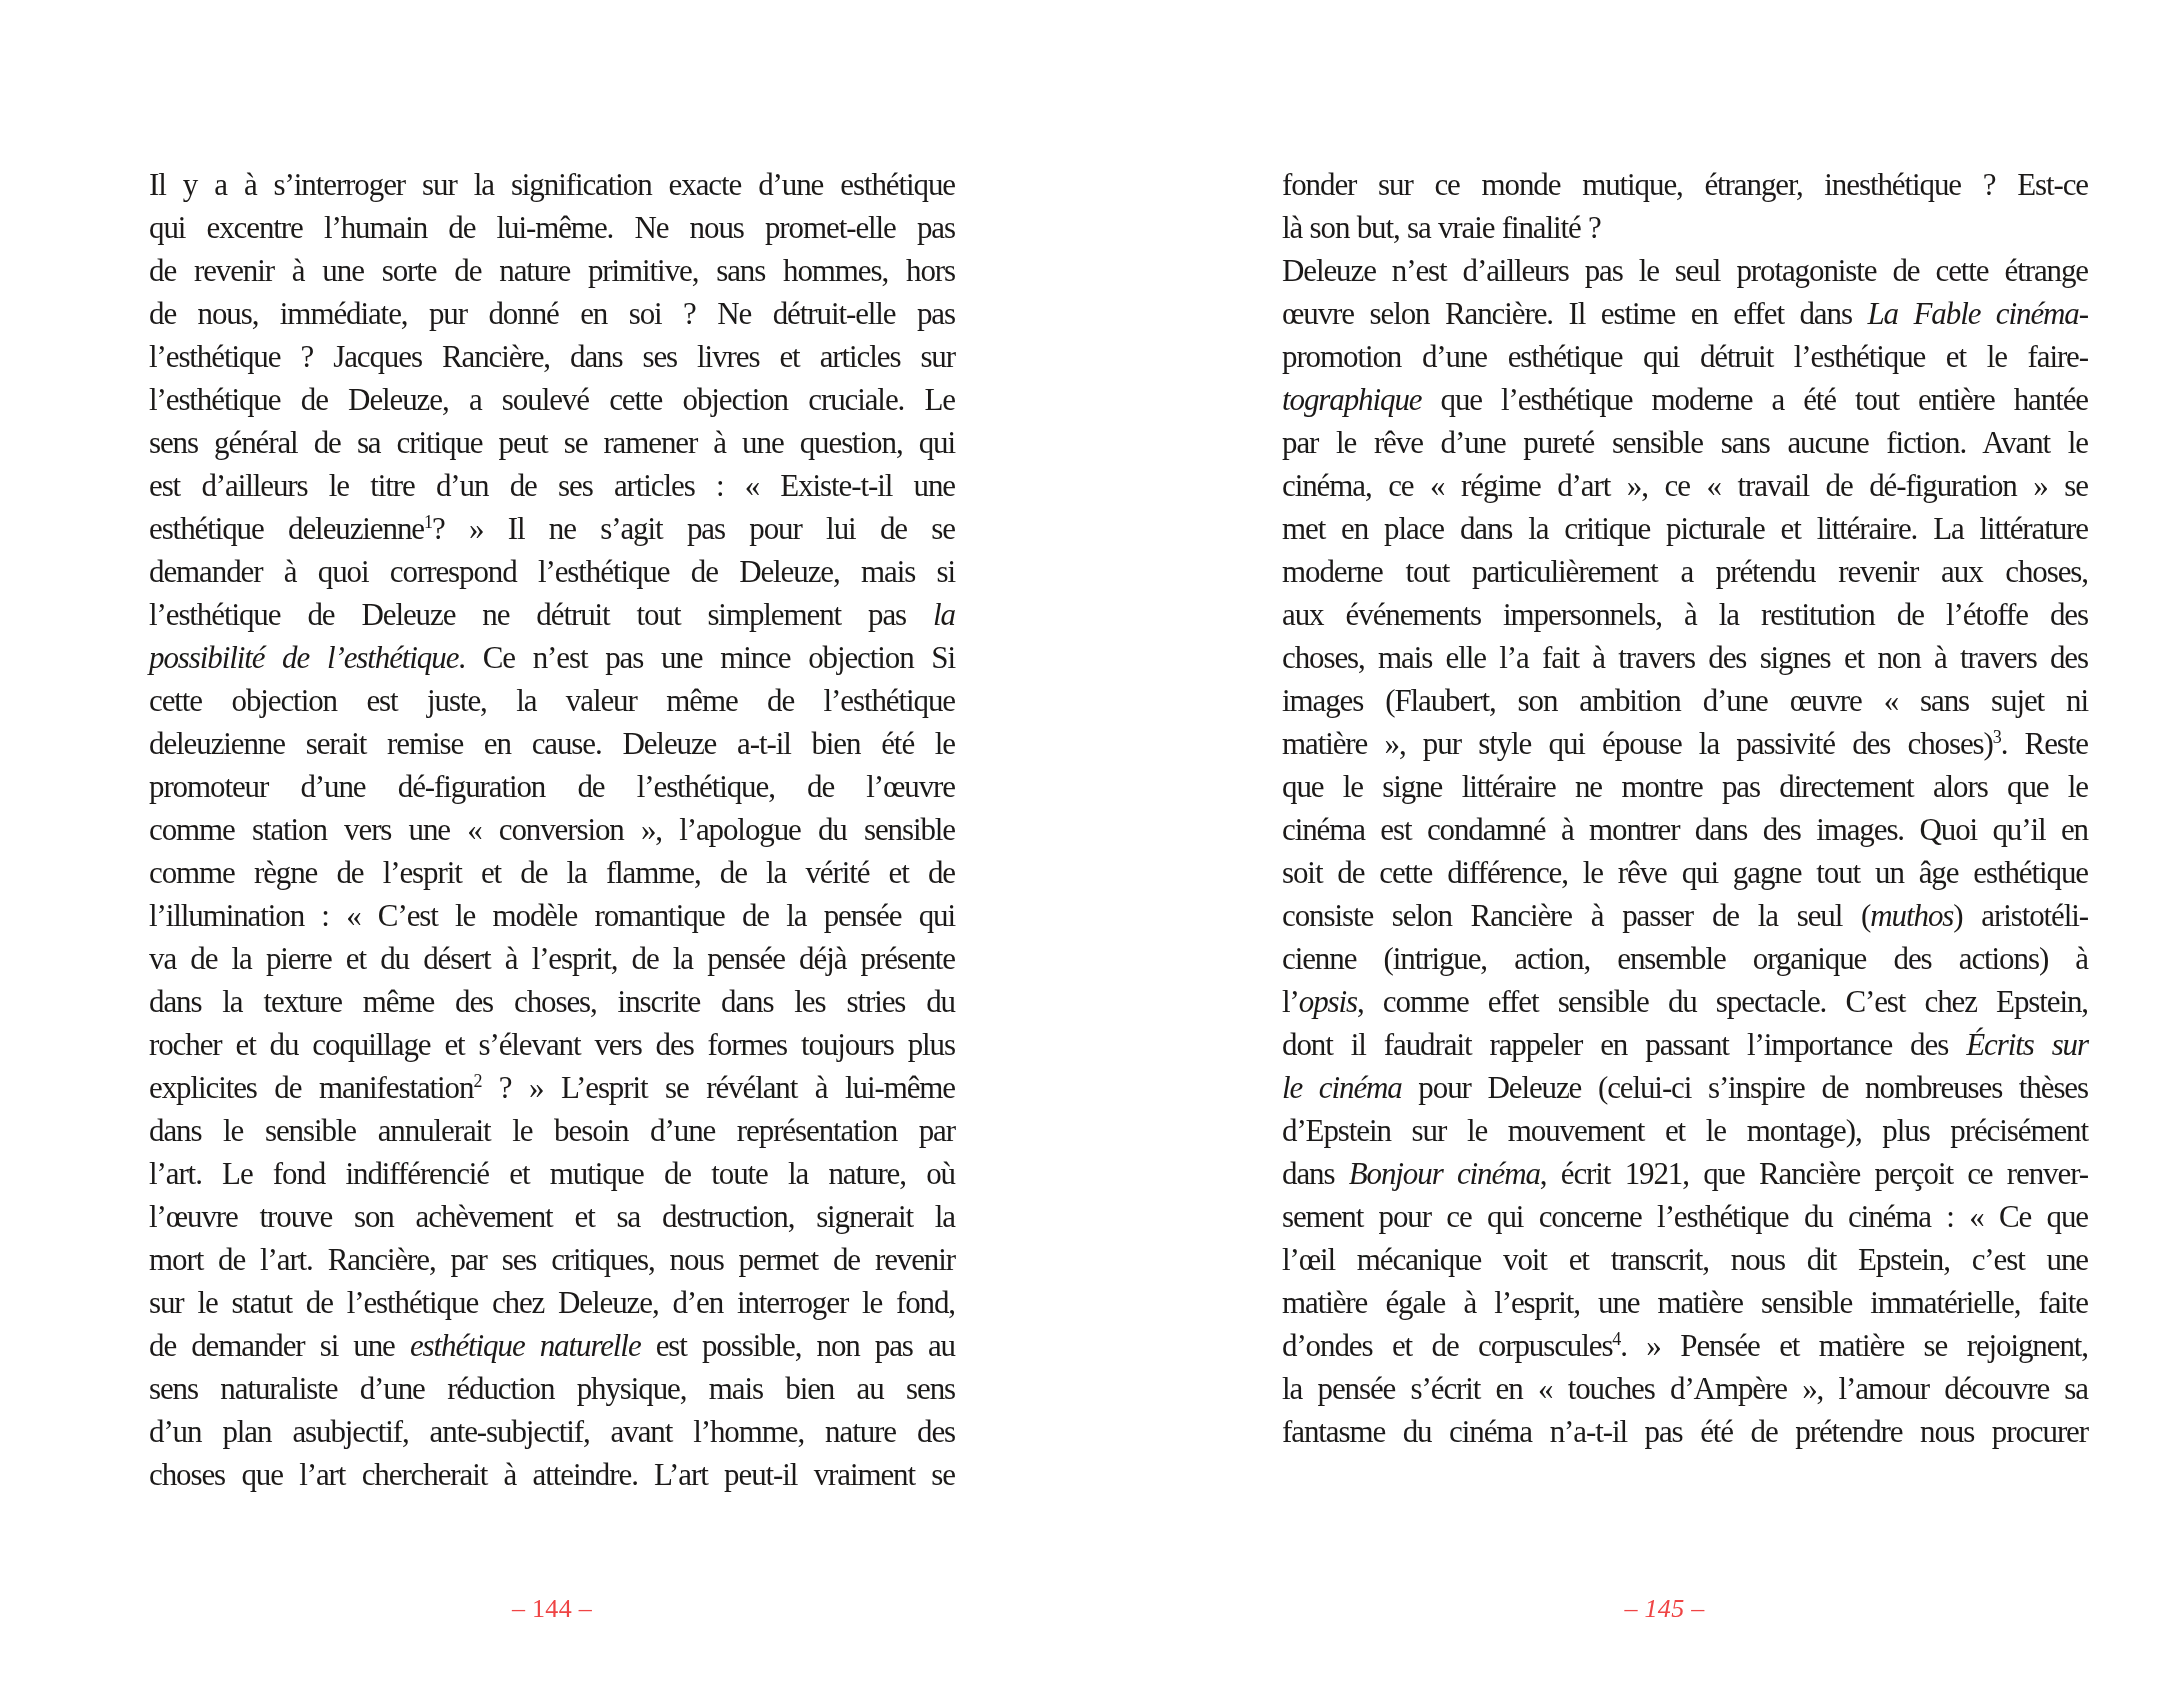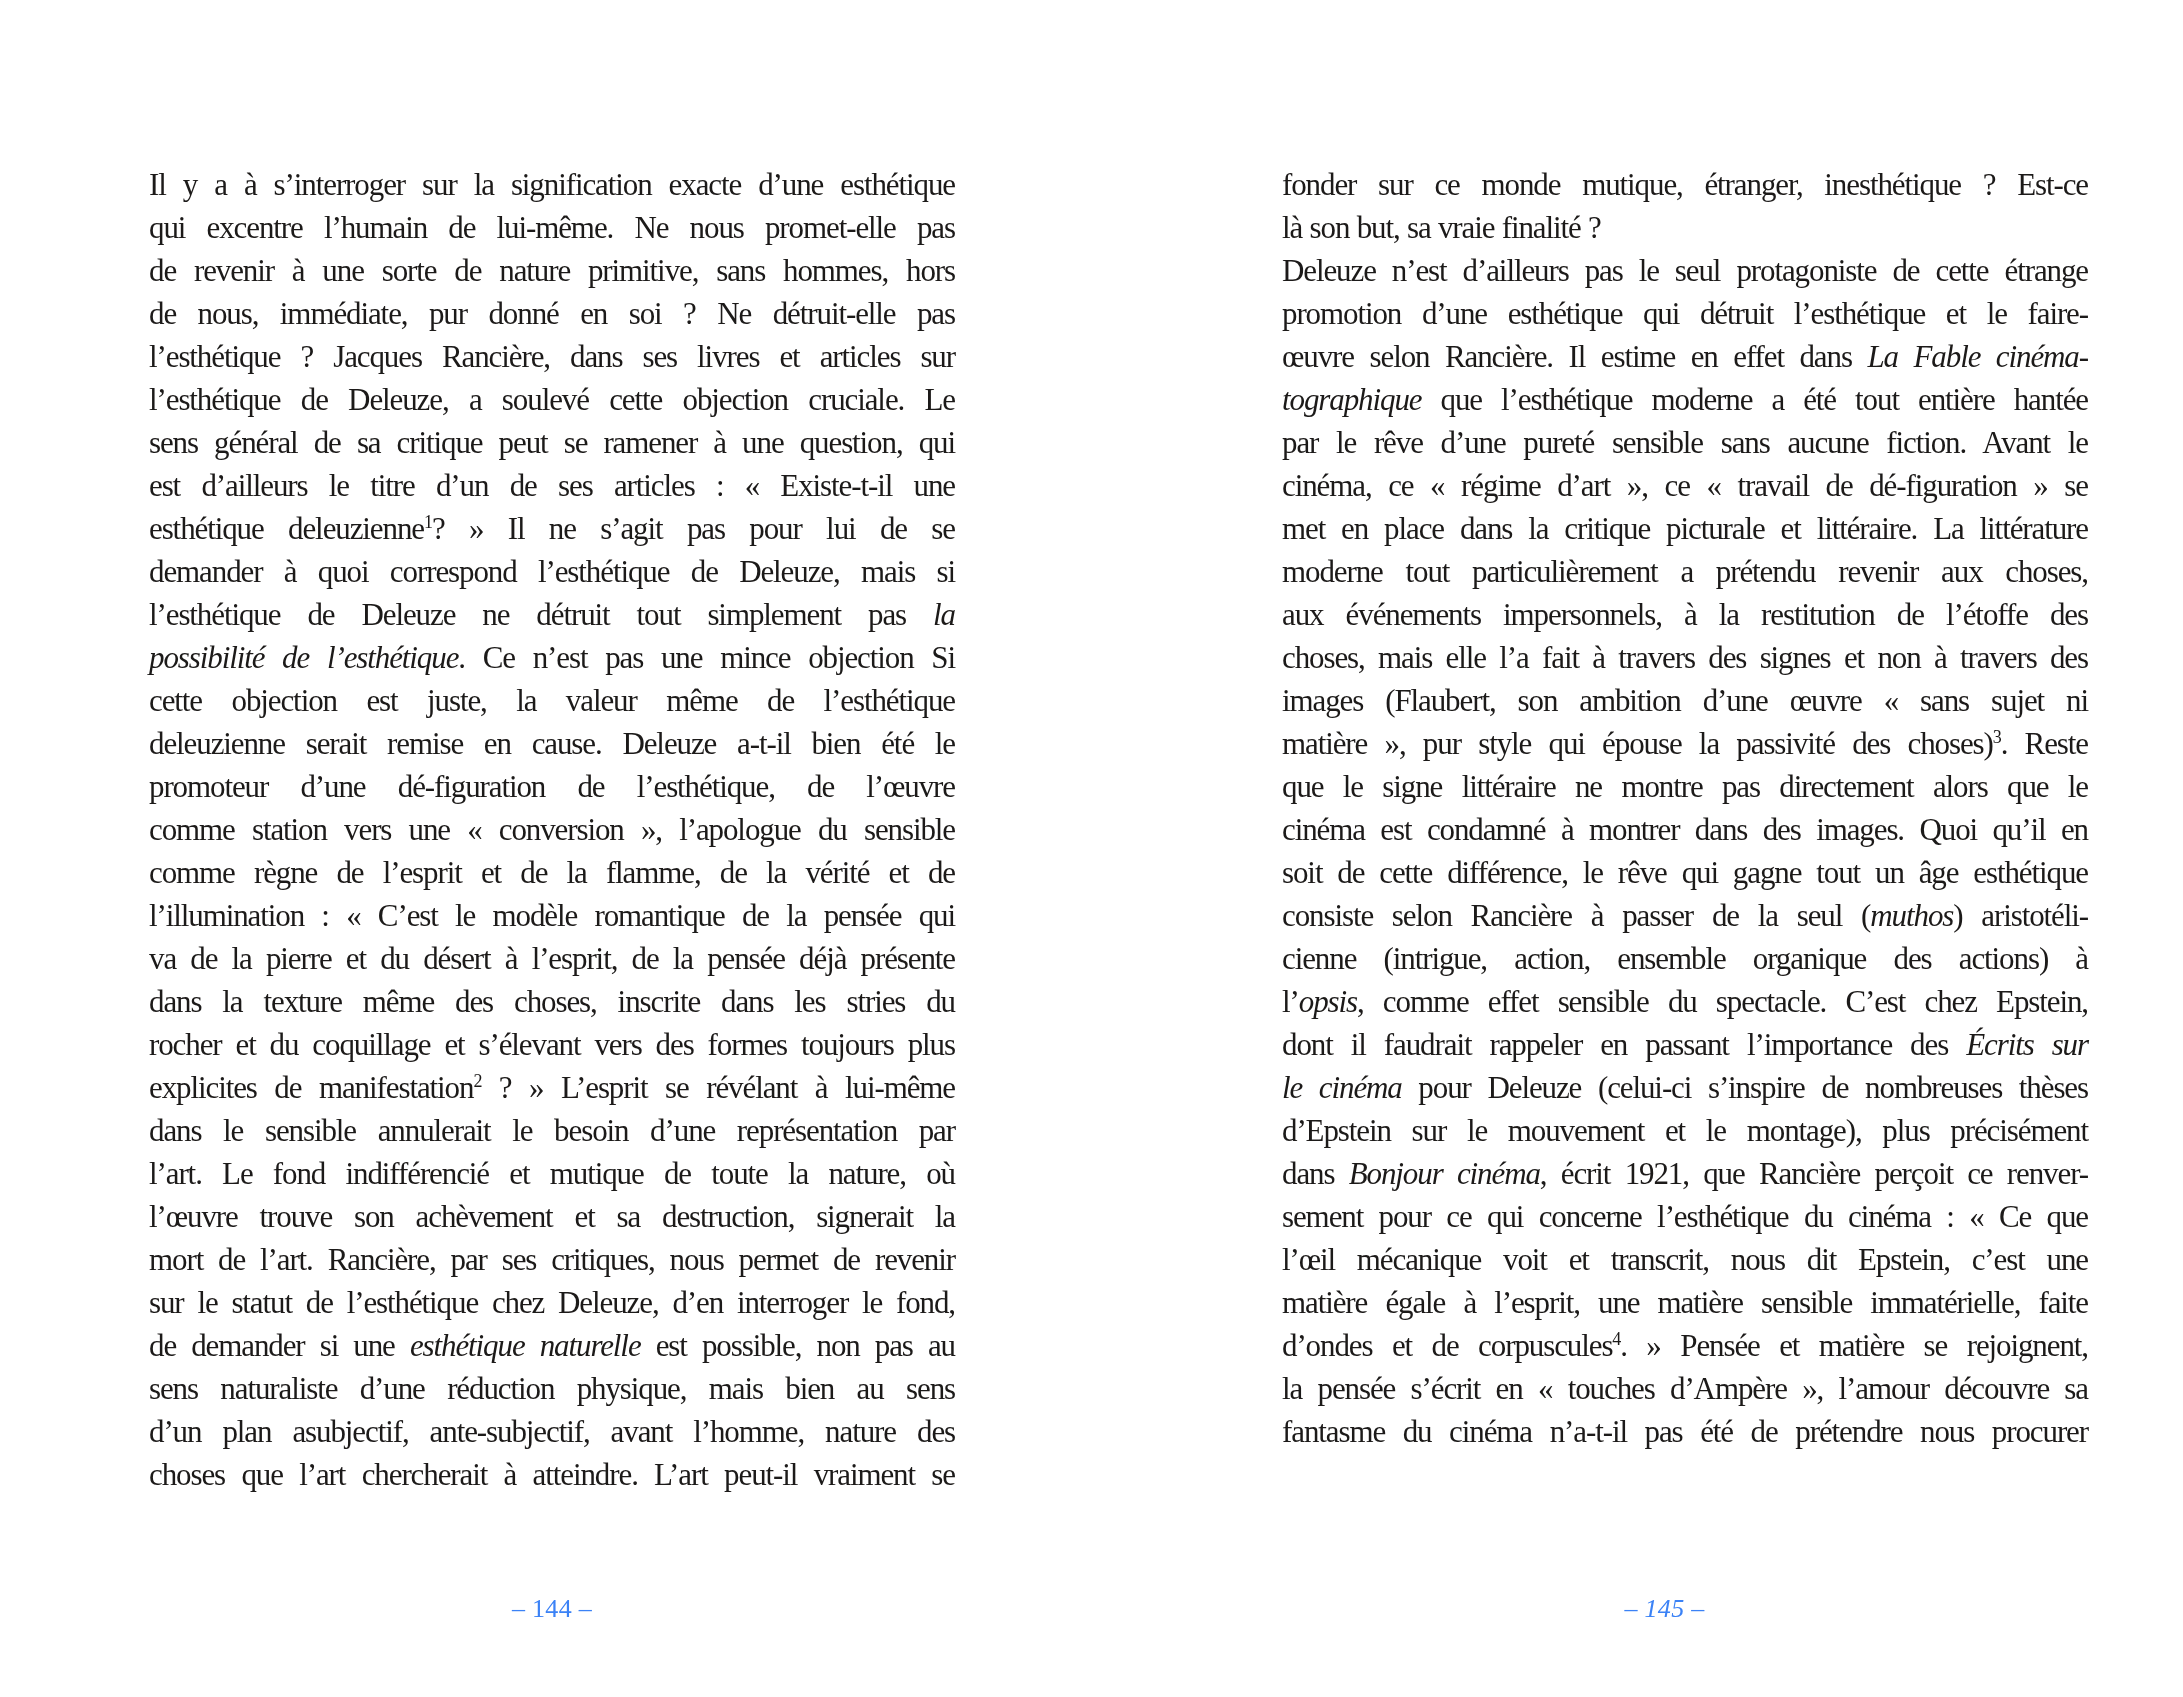--- a/index.html
+++ b/index.html
@@ -20,21 +20,21 @@
     white-space: nowrap; text-align: justify; text-align-last: justify;
     letter-spacing: -1.1px; word-spacing: 0.7px;
   }
   .line.last { text-align-last: left; }
   .line span { white-space: pre; }
   .it { font-style: italic; }
   sup { font-size: 18px; line-height: 0; vertical-align: 11px; }
   .folio {
     position: absolute; top: 1594px; width: 100%; text-align: center;
     font-family: "Liberation Serif", "DejaVu Serif", serif;
-    font-size: 26px; color: #3b82f6; letter-spacing: 0.3px;
+    font-size: 26px; color: #ef4444; letter-spacing: 0.3px;
   }
   .page.left .folio { left: 0; width: 1050px; }
   .page.right .folio { left: 0; width: 1091px; font-style: italic; }
 </style>
 </head>
 <body>
 
 <div class="spread">
   <div class="page left">
     <div class="text-block">
@@ -70,22 +70,22 @@
         <div class="line"><span>d’un plan asubjectif, ante-subjectif, avant l’homme, nature des</span></div>
         <div class="line"><span>choses que l’art chercherait à atteindre. L’art peut-il vraiment se</span></div>
       </div>
     <div class="folio">– 144 –</div>
   </div>
   <div class="page right">
     <div class="text-block">
         <div class="line"><span>fonder sur ce monde mutique, étranger, inesthétique ? Est-ce</span></div>
         <div class="line last"><span>là son but, sa vraie finalité ?</span></div>
         <div class="line"><span>Deleuze n’est d’ailleurs pas le seul protagoniste de cette étrange</span></div>
+        <div class="line"><span>œuvre selon Rancière. Il estime en effet dans </span><span class="it">La Fable cinéma-</span></div>
         <div class="line"><span>promotion d’une esthétique qui détruit l’esthétique et le faire-</span></div>
-        <div class="line"><span>œuvre selon Rancière. Il estime en effet dans </span><span class="it">La Fable cinéma-</span></div>
         <div class="line"><span class="it">tographique</span><span> que l’esthétique moderne a été tout entière hantée</span></div>
         <div class="line"><span>par le rêve d’une pureté sensible sans aucune fiction. Avant le</span></div>
         <div class="line"><span>cinéma, ce « régime d’art », ce « travail de dé-figuration » se</span></div>
         <div class="line"><span>met en place dans la critique picturale et littéraire. La littérature</span></div>
         <div class="line"><span>moderne tout particulièrement a prétendu revenir aux choses,</span></div>
         <div class="line"><span>aux événements impersonnels, à la restitution de l’étoffe des</span></div>
         <div class="line"><span>choses, mais elle l’a fait à travers des signes et non à travers des</span></div>
         <div class="line"><span>images (Flaubert, son ambition d’une œuvre « sans sujet ni</span></div>
         <div class="line"><span>matière », pur style qui épouse la passivité des choses)</span><sup>3</sup><span>. Reste</span></div>
         <div class="line"><span>que le signe littéraire ne montre pas directement alors que le</span></div>

